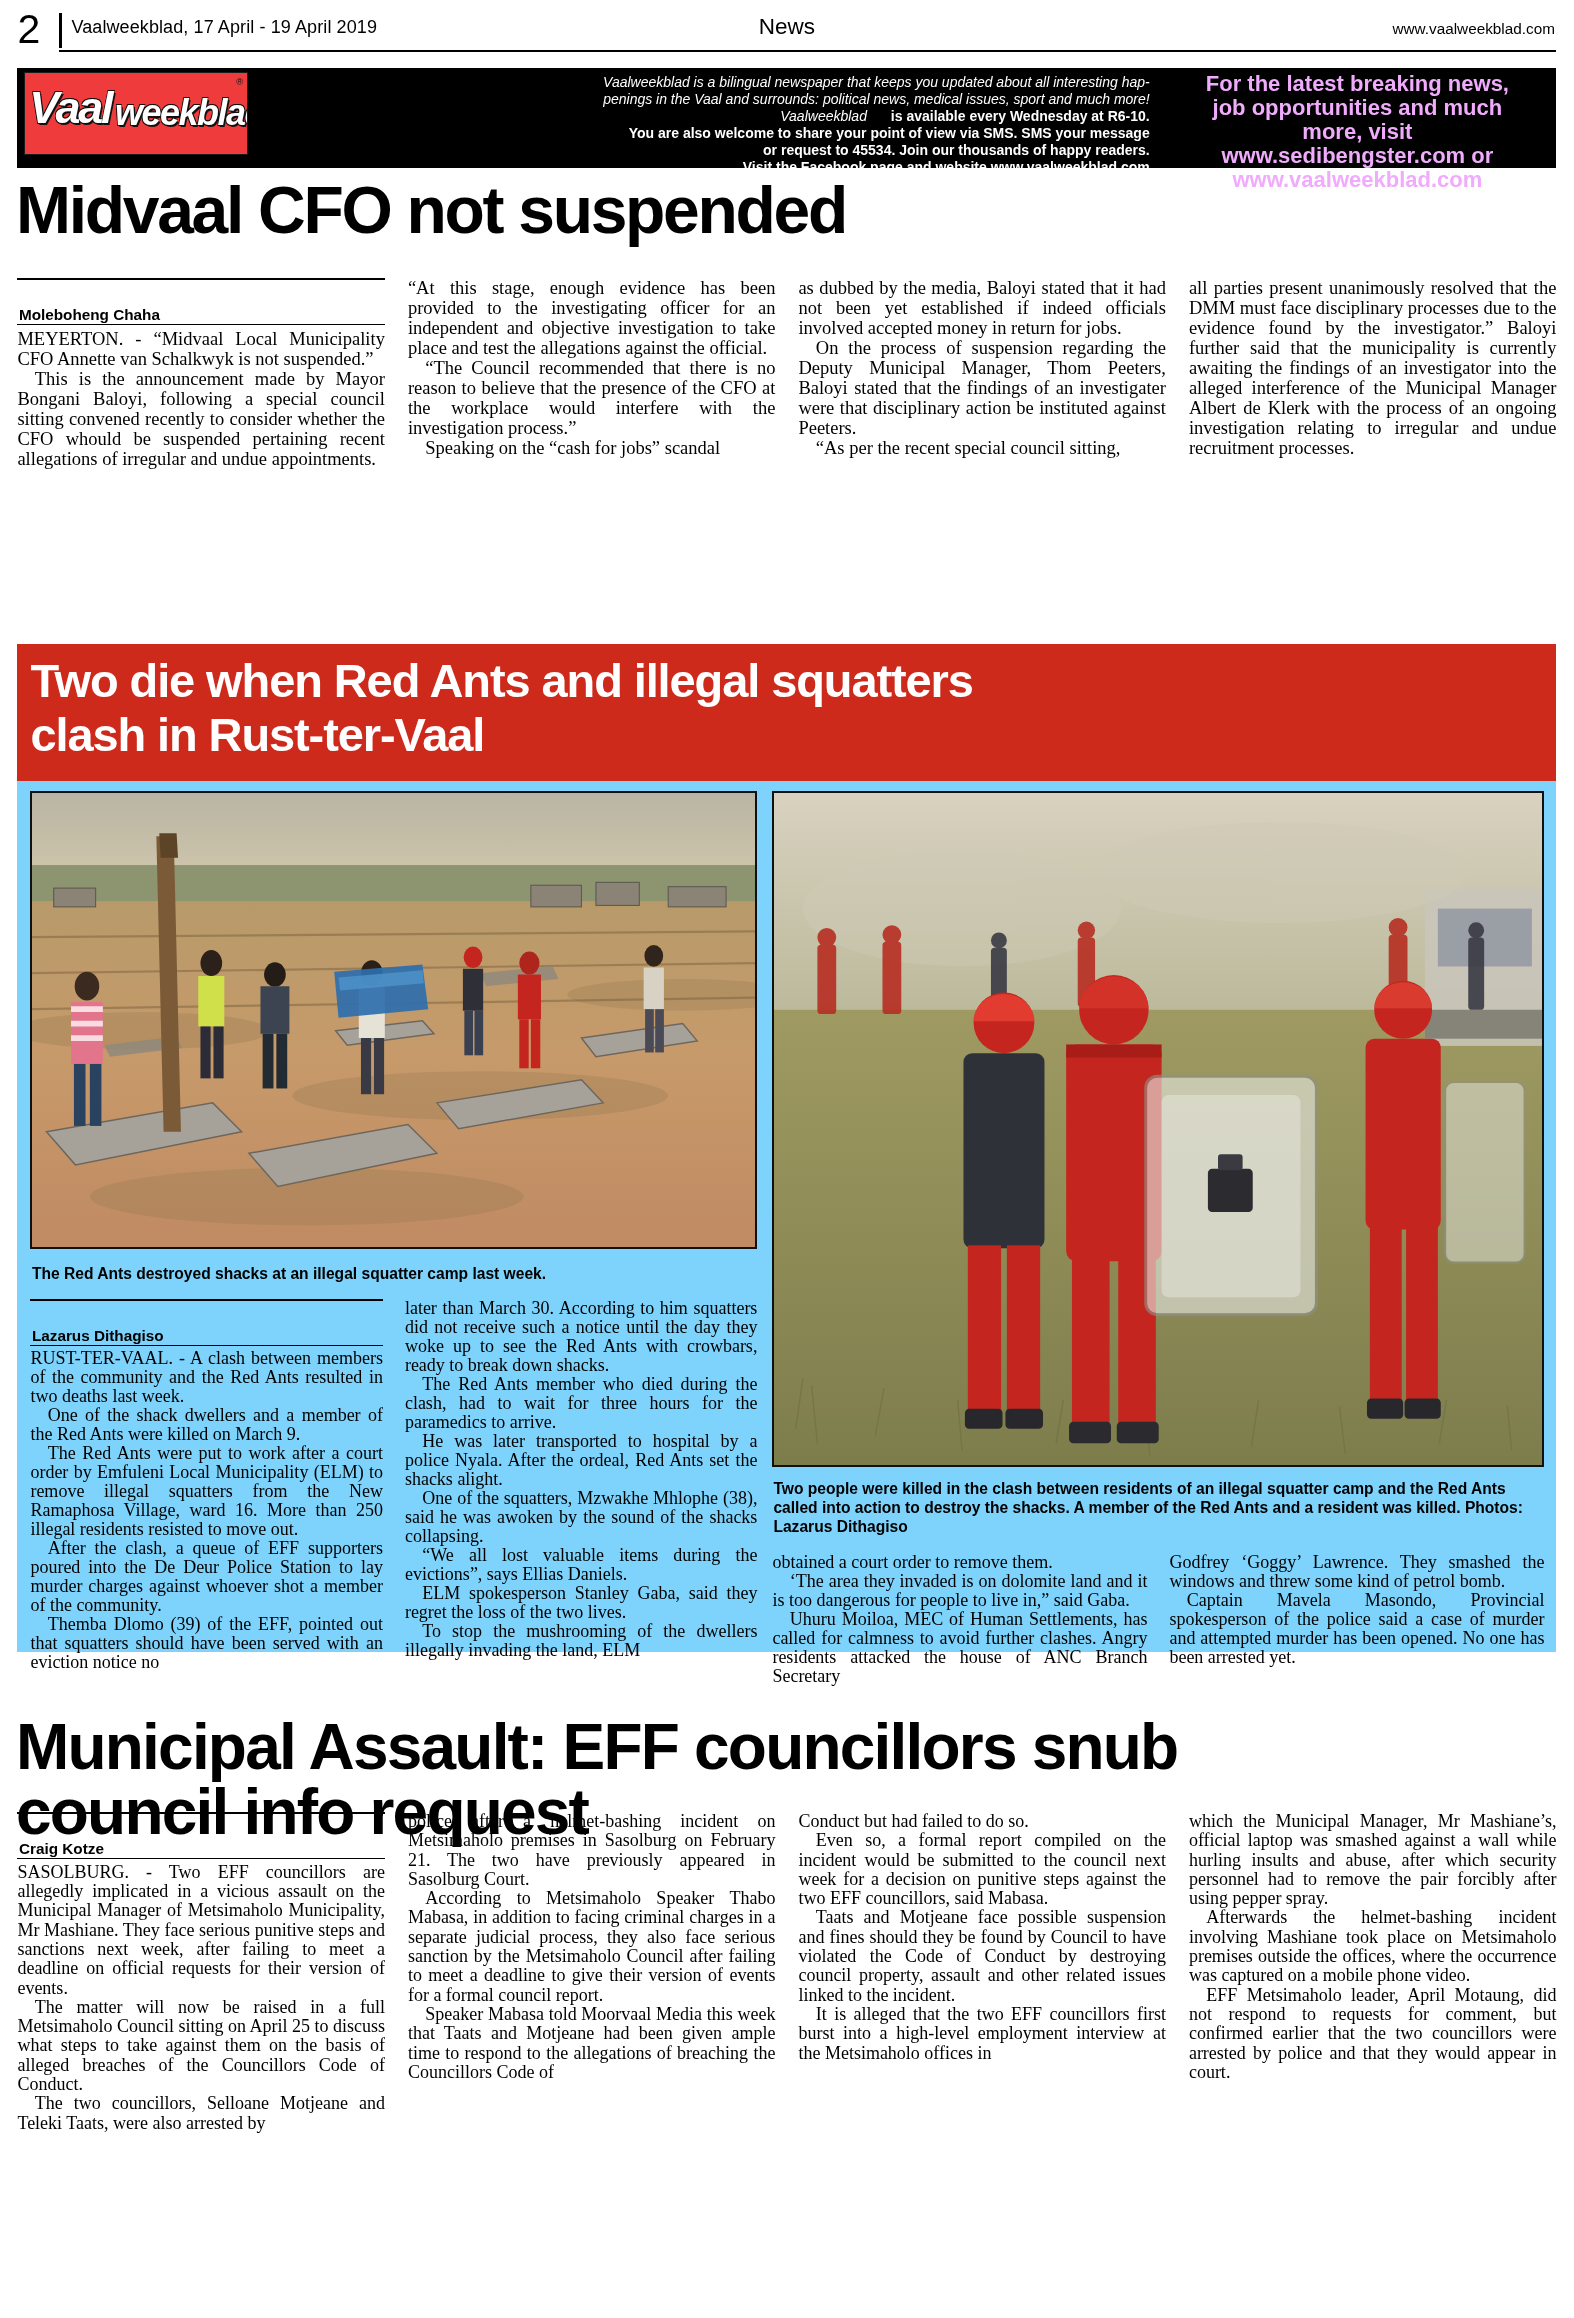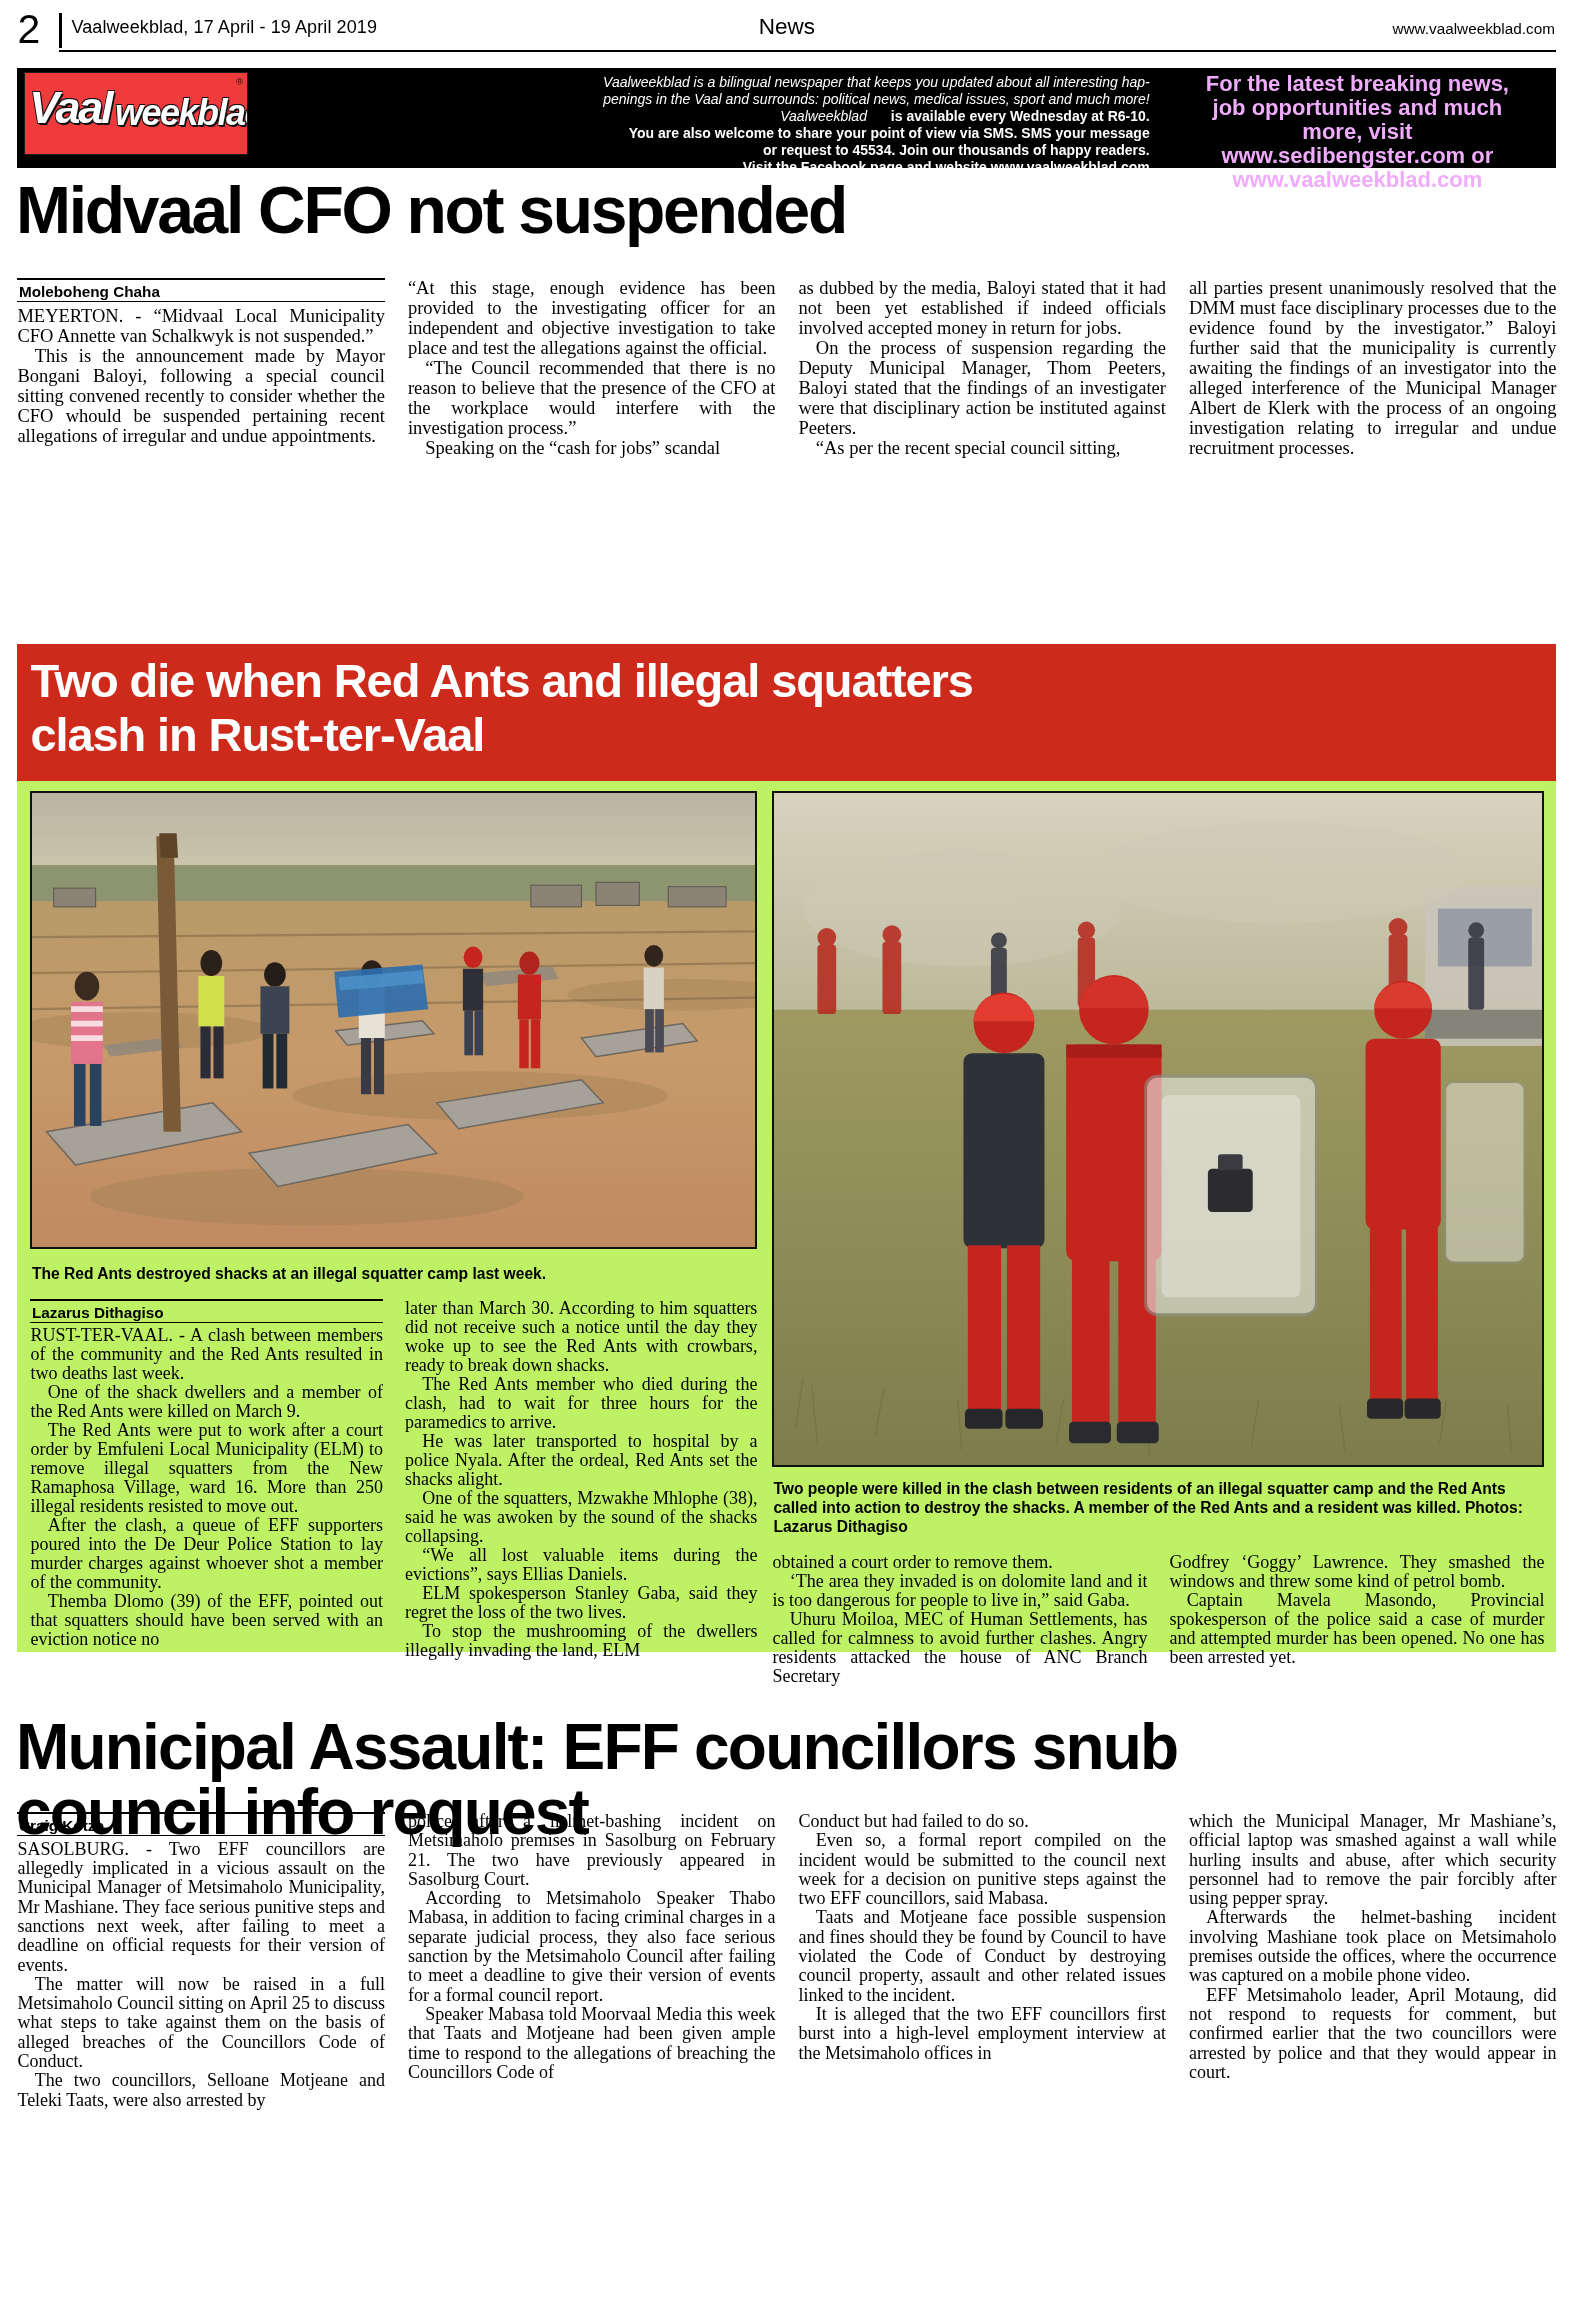--- a/index.html
+++ b/index.html
@@ -36,27 +36,27 @@
 
   
   .hl-main{position:absolute;left:16px;top:172px;width:1542px;font-family:"Liberation Sans",sans-serif;font-weight:bold;
     font-size:66px;line-height:76px;letter-spacing:-2.3px;white-space:nowrap;}
 
   
   .a1{position:absolute;left:17.4px;top:278px;width:1539px;}
   .cols4{display:flex;gap:23px;}
   .col{flex:1;min-width:0;}
   .byline-wrap{border-top:2.2px solid #000;border-bottom:1.5px solid #000;margin-bottom:3.6px;}
-  .byline{font-family:"Liberation Sans",sans-serif;font-weight:bold;font-size:15.3px;line-height:19px;padding:1.5px 0 0.7px 1.5px;}
+  .byline{font-family:"Liberation Sans",sans-serif;font-weight:bold;font-size:15.3px;line-height:19px;padding:1.5px 0 0.7px 1.5px;margin-top:23px;}
   .body p{margin:0;font-size:18.5px;line-height:20px;text-align:justify;text-indent:0;
     font-family:"Liberation Serif",serif;}
   .body p+p{text-indent:17.4px;}
 
   
-  .feature{position:absolute;left:17.4px;top:644px;width:1539px;height:1008px;background:#bef264;border:0;}
+  .feature{position:absolute;left:17.4px;top:644px;width:1539px;height:1008px;background:#7dd3fc;border:0;}
   .feature-hd{background:#ce2a1c;color:#fff;padding:10.2px 13px 14.5px 13px;box-sizing:border-box;height:137px;}
   .feature-hd div{font-family:"Liberation Sans",sans-serif;font-weight:bold;font-size:47px;line-height:54px;letter-spacing:-1.1px;}
 
   .photo-row{position:relative;height:0;}
   .photo{position:absolute;border:2.2px solid #111;box-sizing:border-box;background:#caa37a;overflow:hidden;}
   .ph-left{left:13px;top:10.2px;width:727px;height:458px;}
   .ph-right{left:755px;top:10.2px;width:772px;height:676px;}
 
   .cap{font-family:"Liberation Sans",sans-serif;font-weight:bold;font-size:15.6px;line-height:19px;}
   .cap-left{position:absolute;left:14.5px;top:483px;width:727px;}

